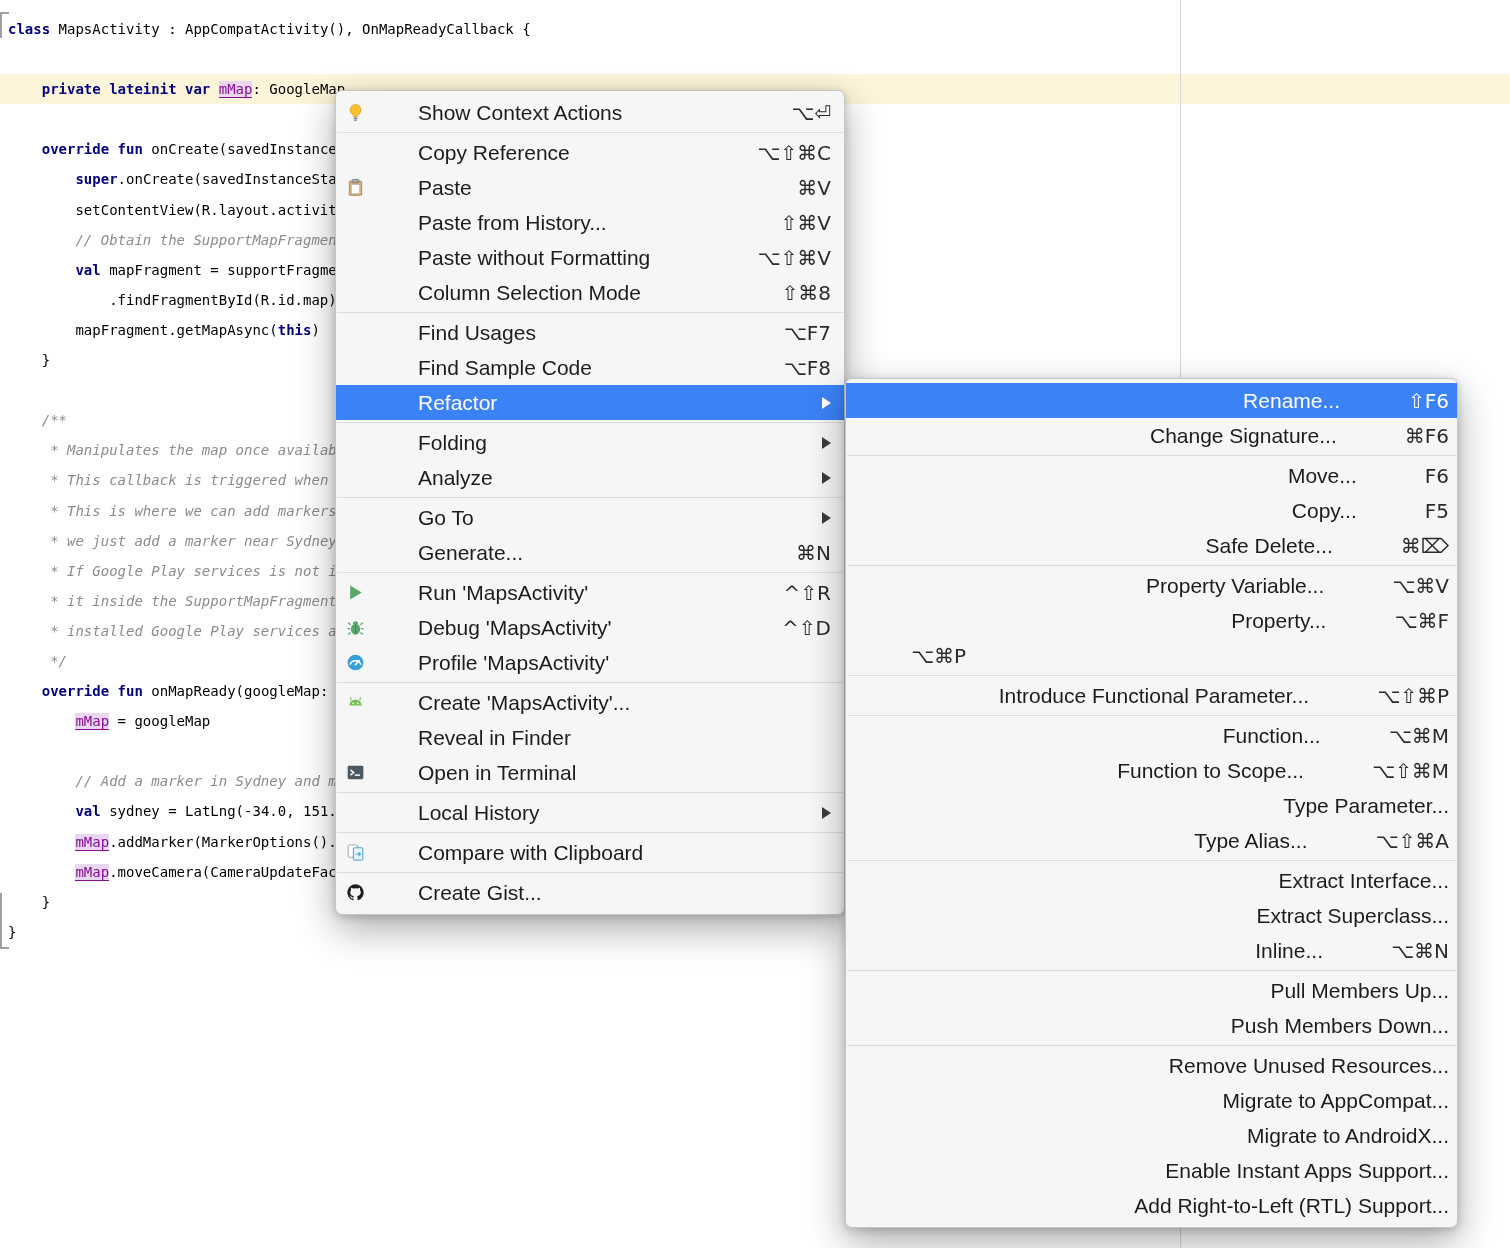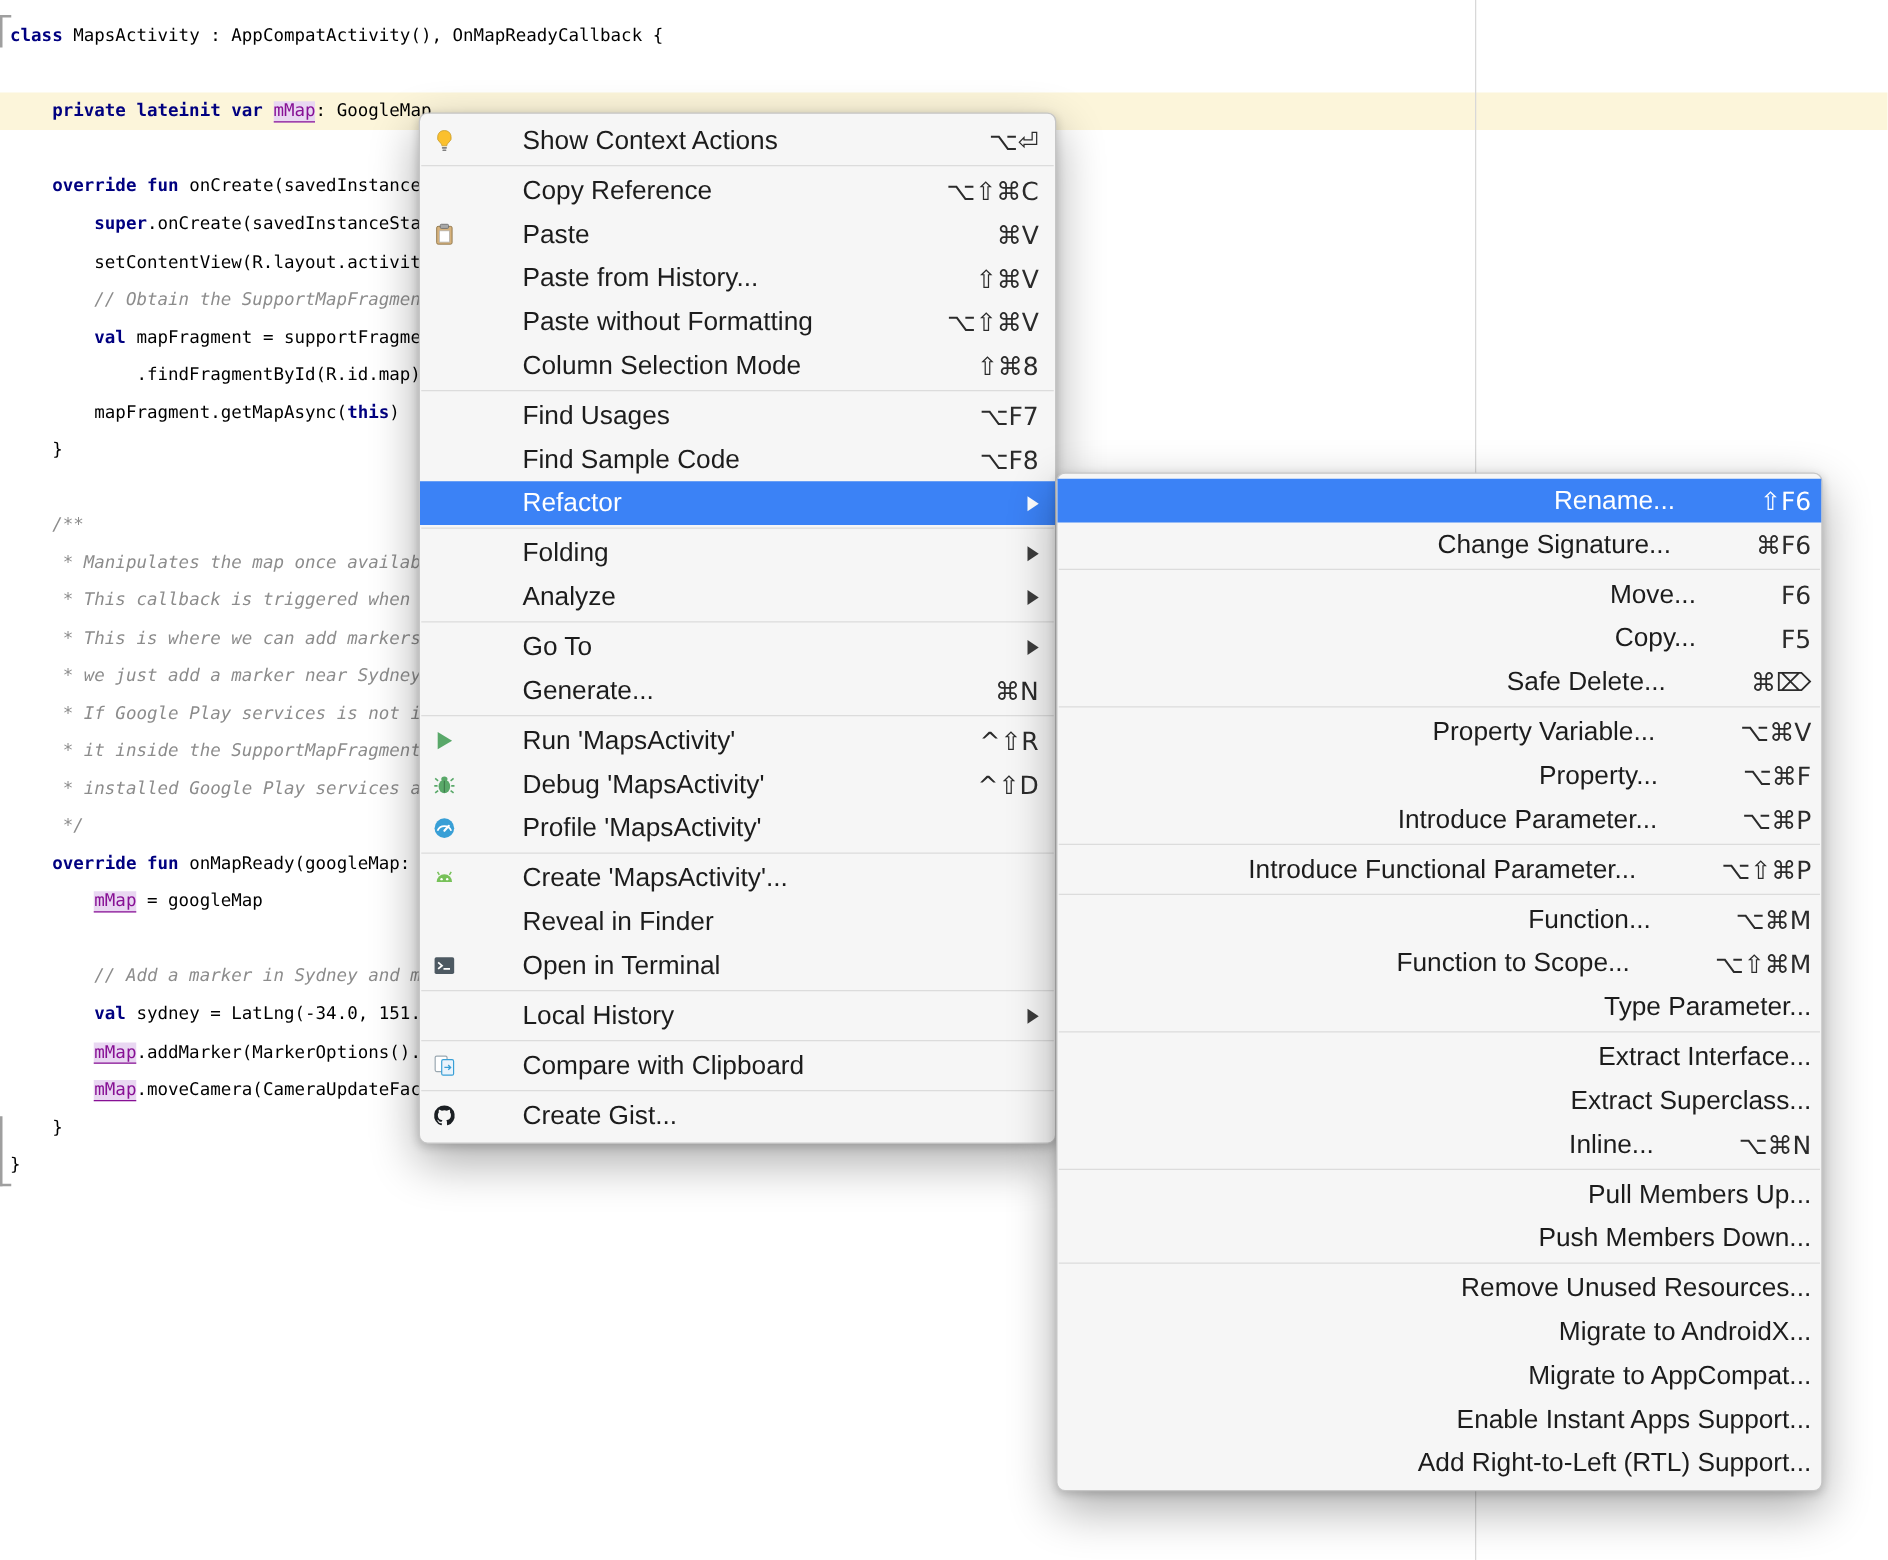--- a/index.html
+++ b/index.html
@@ -290,40 +290,43 @@
     <div class="menu-sep"></div>
     <div class="menu-item">
       <span class="mi-label">Property Variable...</span>
       <span class="mi-shortcut">⌥⌘V</span>
     </div>
     <div class="menu-item">
       <span class="mi-label">Property...</span>
       <span class="mi-shortcut">⌥⌘F</span>
     </div>
     <div class="menu-item">
-      <span class="mi-label">Introduce Parameter...</span>
       <span class="mi-shortcut">⌥⌘P</span>
     </div>
     <div class="menu-sep"></div>
     <div class="menu-item">
       <span class="mi-label">Introduce Functional Parameter...</span>
       <span class="mi-shortcut">⌥⇧⌘P</span>
     </div>
     <div class="menu-sep"></div>
     <div class="menu-item">
       <span class="mi-label">Function...</span>
       <span class="mi-shortcut">⌥⌘M</span>
     </div>
     <div class="menu-item">
       <span class="mi-label">Function to Scope...</span>
       <span class="mi-shortcut">⌥⇧⌘M</span>
     </div>
     <div class="menu-item">
       <span class="mi-label">Type Parameter...</span>
     </div>
+    <div class="menu-item">
+      <span class="mi-label">Type Alias...</span>
+      <span class="mi-shortcut">⌥⇧⌘A</span>
+    </div>
     <div class="menu-sep"></div>
     <div class="menu-item">
       <span class="mi-label">Extract Interface...</span>
     </div>
     <div class="menu-item">
       <span class="mi-label">Extract Superclass...</span>
     </div>
     <div class="menu-item">
       <span class="mi-label">Inline...</span>
       <span class="mi-shortcut">⌥⌘N</span>
@@ -333,24 +336,24 @@
       <span class="mi-label">Pull Members Up...</span>
     </div>
     <div class="menu-item">
       <span class="mi-label">Push Members Down...</span>
     </div>
     <div class="menu-sep"></div>
     <div class="menu-item">
       <span class="mi-label">Remove Unused Resources...</span>
     </div>
     <div class="menu-item">
+      <span class="mi-label">Migrate to AppCompat...</span>
+    </div>
+    <div class="menu-item">
       <span class="mi-label">Migrate to AndroidX...</span>
     </div>
     <div class="menu-item">
-      <span class="mi-label">Migrate to AppCompat...</span>
-    </div>
-    <div class="menu-item">
       <span class="mi-label">Enable Instant Apps Support...</span>
     </div>
     <div class="menu-item">
       <span class="mi-label">Add Right-to-Left (RTL) Support...</span>
     </div>
   </div>
 
 </body></html>

